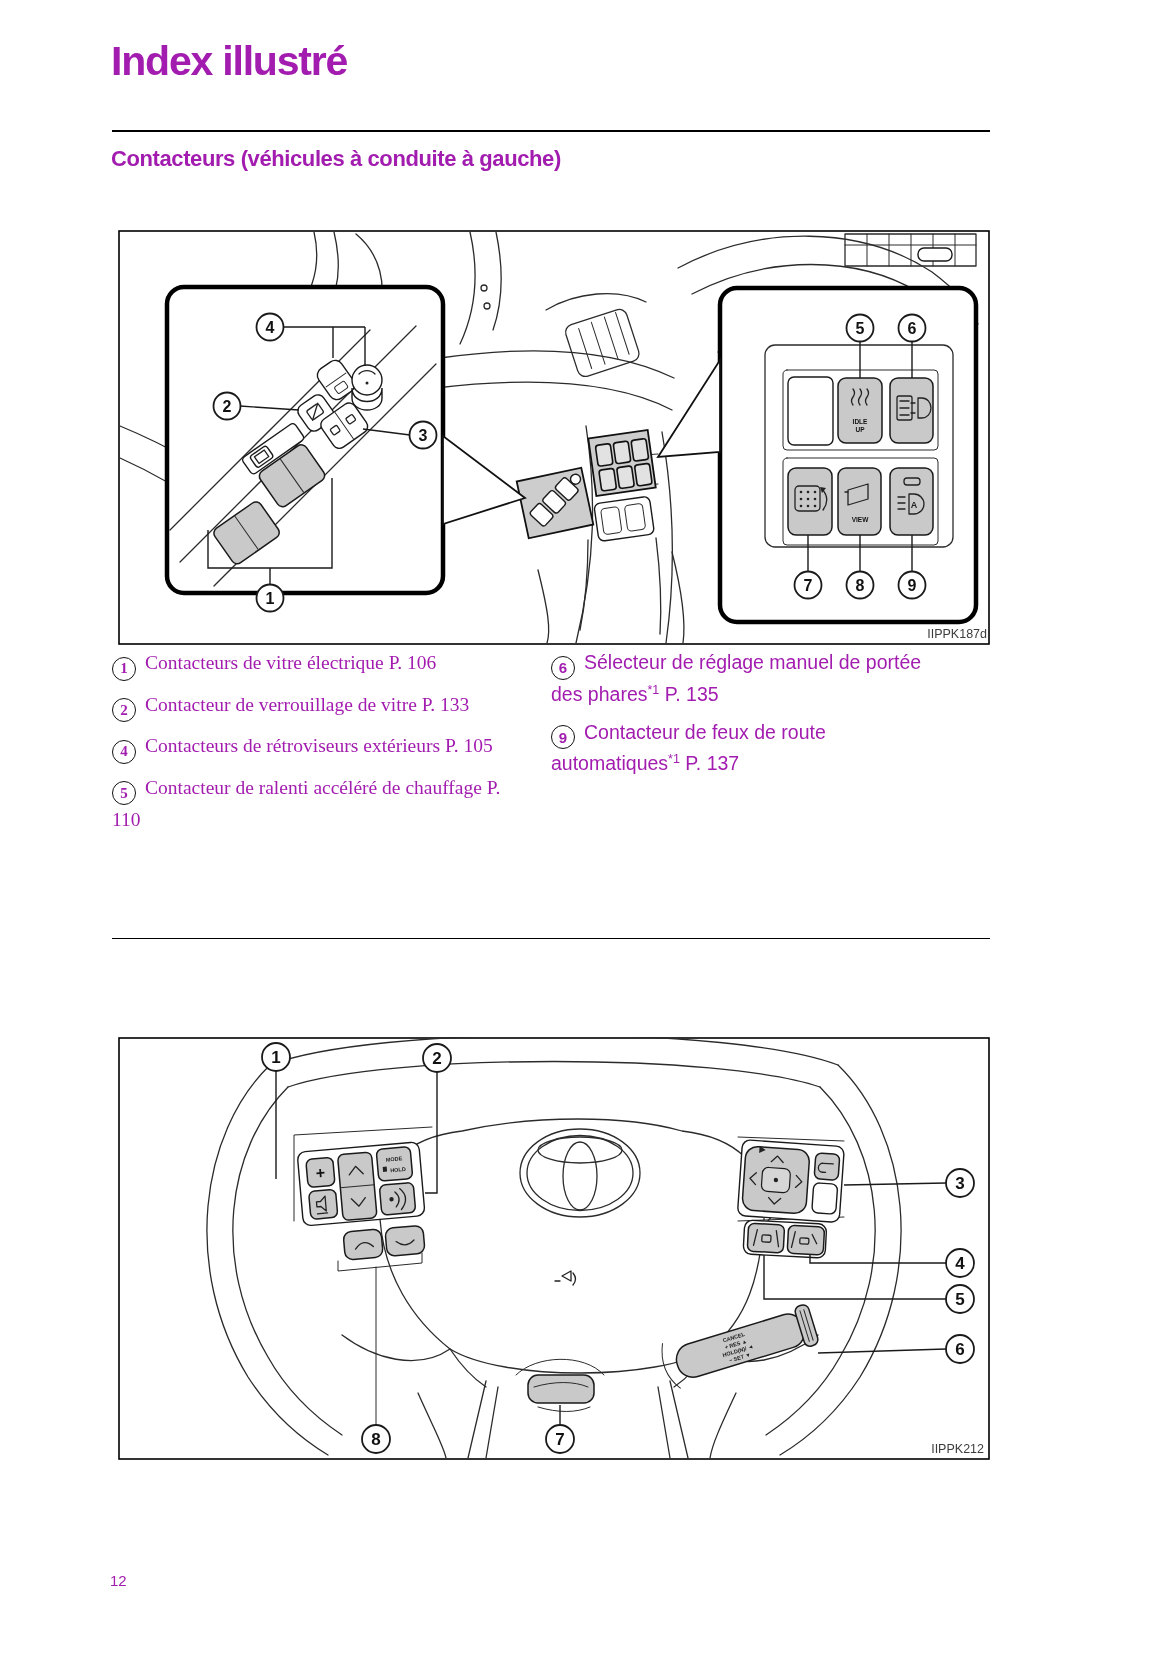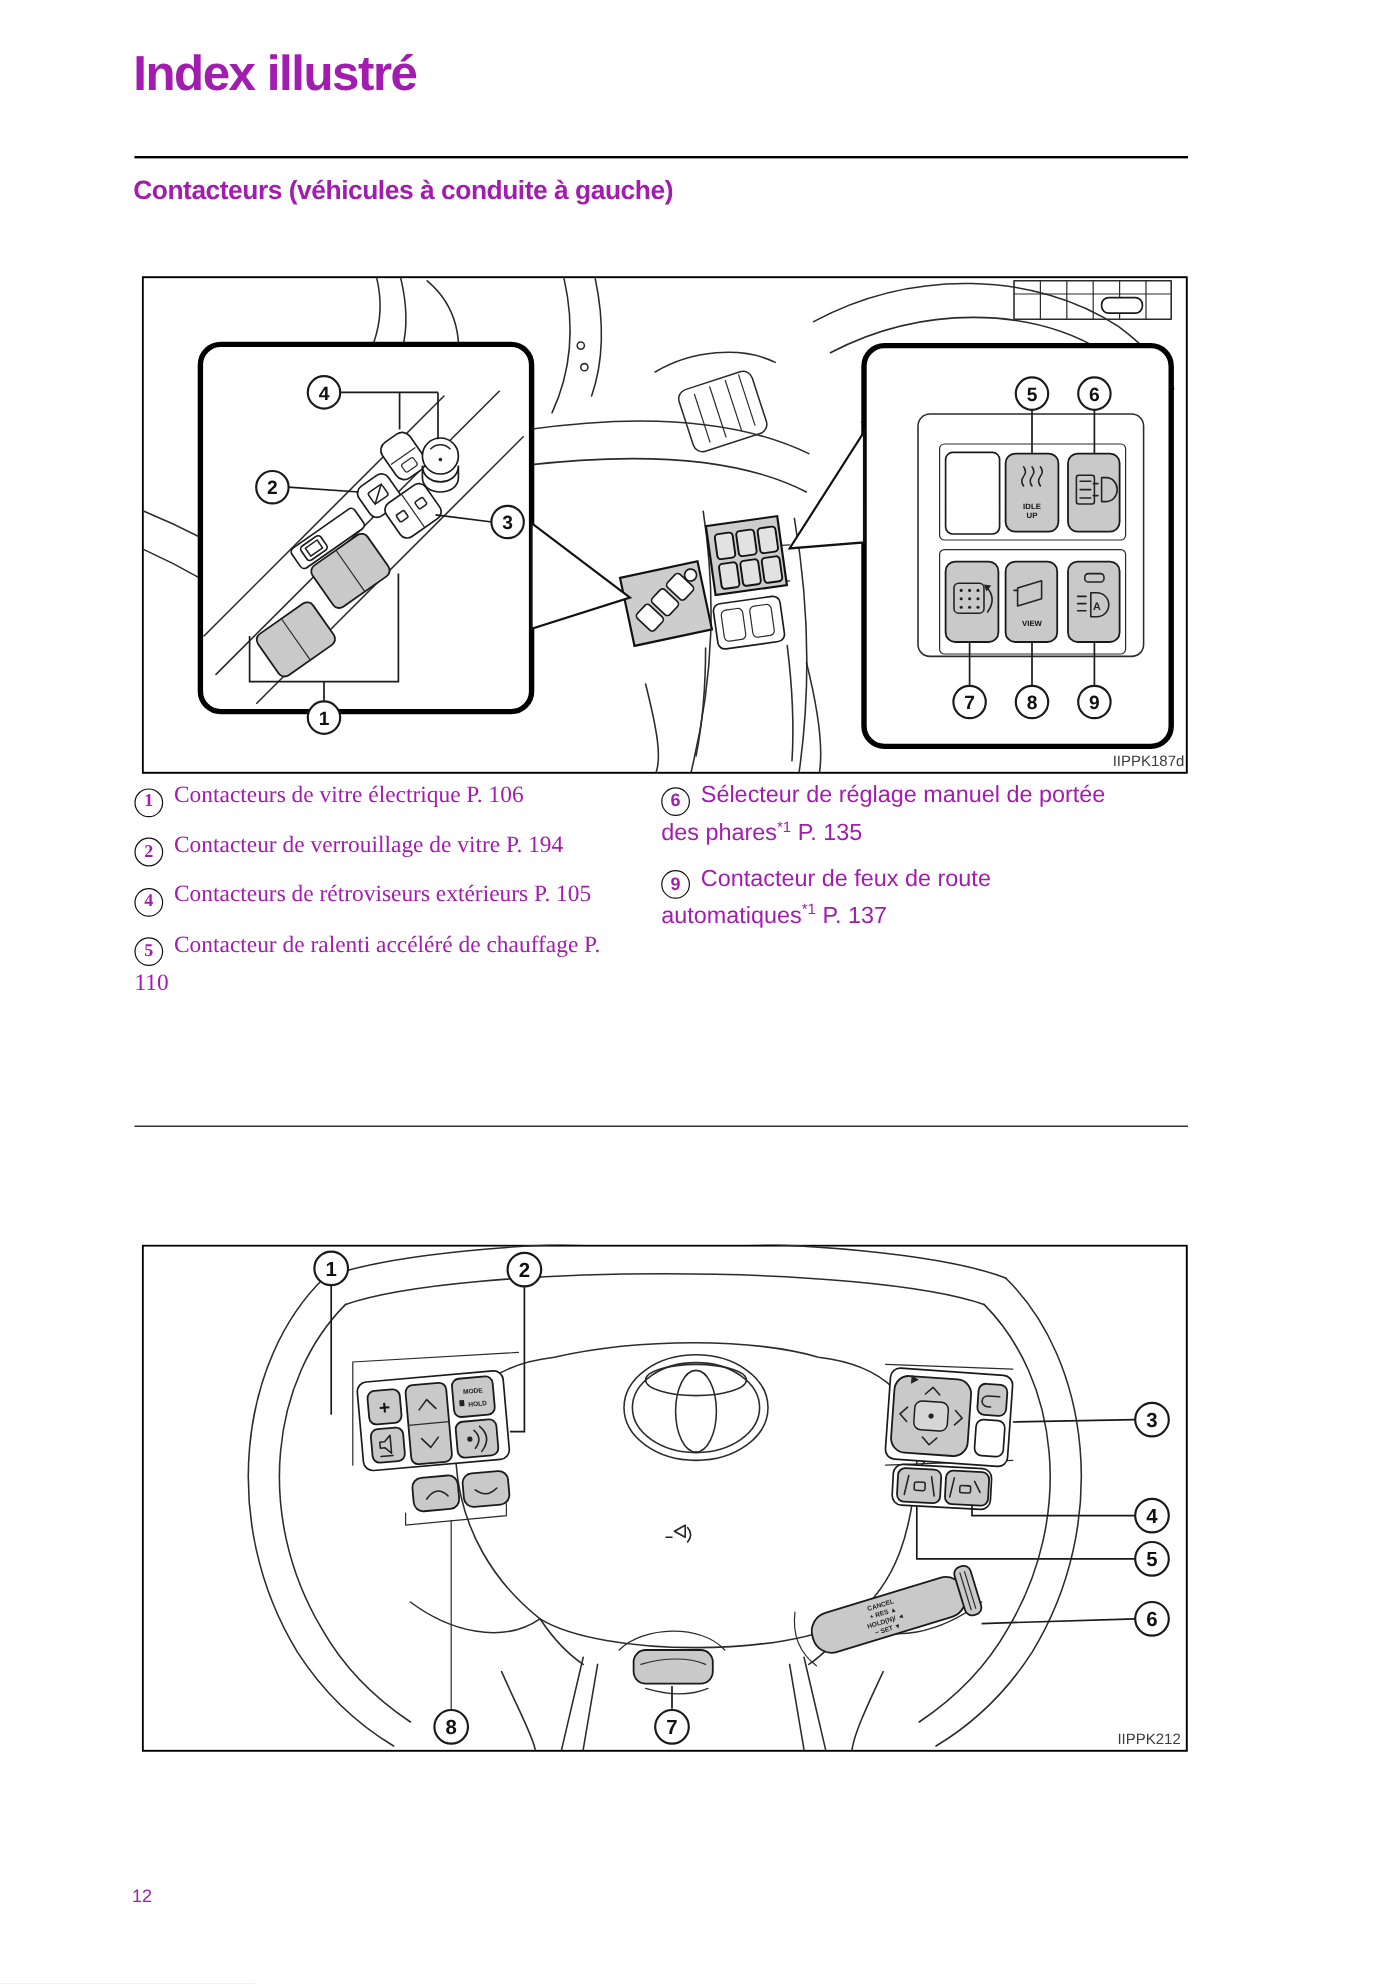--- a/index.html
+++ b/index.html
@@ -255,21 +255,21 @@
     </g>
     <g>
       <circle class="co" cx="794" cy="355" r="13.5"></circle>
       <text class="cot" x="794" y="361">9</text>
     </g>
     <text class="lbl" x="869" y="408">IIPPK187d</text>
   </svg>
 
   <div class="legend-col legend-left">
     <p class="item"><span class="cnum">1</span><span>Contacteurs de vitre électrique P. 106</span><sup class="sup"></sup><span></span></p>
-    <p class="item"><span class="cnum">2</span><span>Contacteur de verrouillage de vitre P. 194</span><sup class="sup"></sup><span></span></p>
+    <p class="item"><span class="cnum">2</span><span>Contacteur de verrouillage de vitre P. 133</span><sup class="sup"></sup><span></span></p>
     <p class="item"><span class="cnum">4</span><span>Contacteurs de rétroviseurs extérieurs P. 105</span><sup class="sup"></sup><span></span></p>
     <p class="item"><span class="cnum">5</span><span>Contacteur de ralenti accéléré de chauffage P. 110</span><sup class="sup"></sup><span></span></p>
   </div>
   <div class="legend-col legend-right">
     <p class="item"><span class="cnum">6</span><span>Sélecteur de réglage manuel de portée des phares</span><sup class="sup">*1</sup><span> P. 135</span></p>
     <p class="item"><span class="cnum">9</span><span>Contacteur de feux de route automatiques</span><sup class="sup">*1</sup><span> P. 137</span></p>
   </div>
 
   <div class="rule rule-mid"></div>
 

